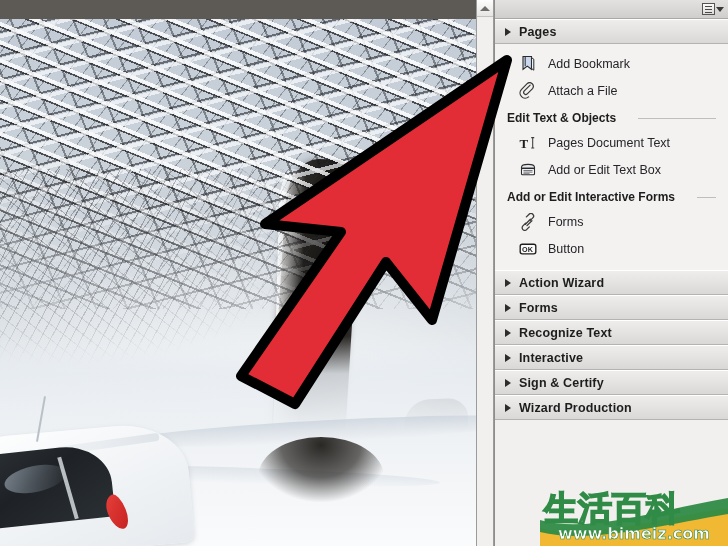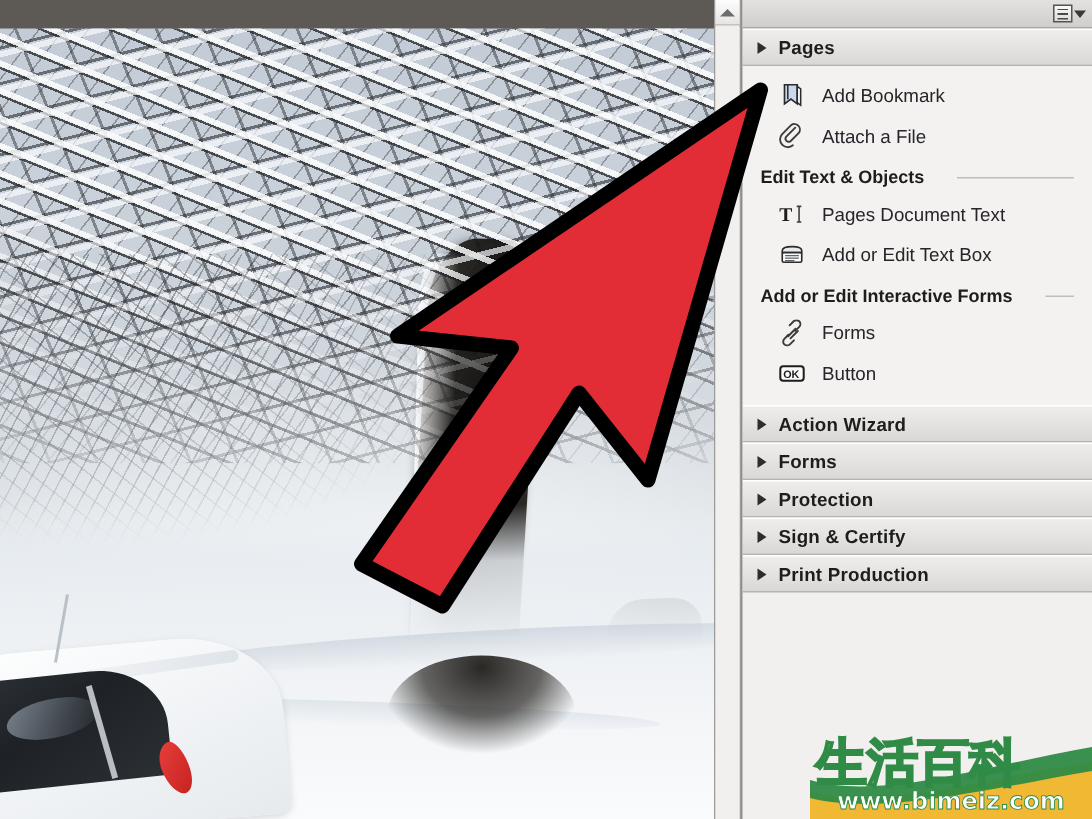--- a/index.html
+++ b/index.html
@@ -555,29 +555,33 @@
       <div class="section-header">
         <span class="tri tri-right"></span>
         <span>Action Wizard</span>
       </div>
       <div class="section-header">
         <span class="tri tri-right"></span>
         <span>Forms</span>
       </div>
       <div class="section-header">
         <span class="tri tri-right"></span>
-        <span>Protection</span>
+        <span>Recognize Text</span>
+      </div>
+      <div class="section-header">
+        <span class="tri tri-right"></span>
+        <span>Interactive</span>
       </div>
       <div class="section-header">
         <span class="tri tri-right"></span>
         <span>Sign &amp; Certify</span>
       </div>
       <div class="section-header">
         <span class="tri tri-right"></span>
-        <span>Print Production</span>
+        <span>Wizard Production</span>
       </div>
 
     </div>
   </div>
 
   <svg id="arrow-overlay" viewBox="0 0 728 546">
     <path d="M507,60 L265,224 L341,232 L241,376 L295,404 L386,262 L432,320 Z" fill="#e32d36" stroke="#000000" stroke-width="10" stroke-linejoin="round"></path>
   </svg>
 
   <svg id="watermark" viewBox="0 0 188 62">

